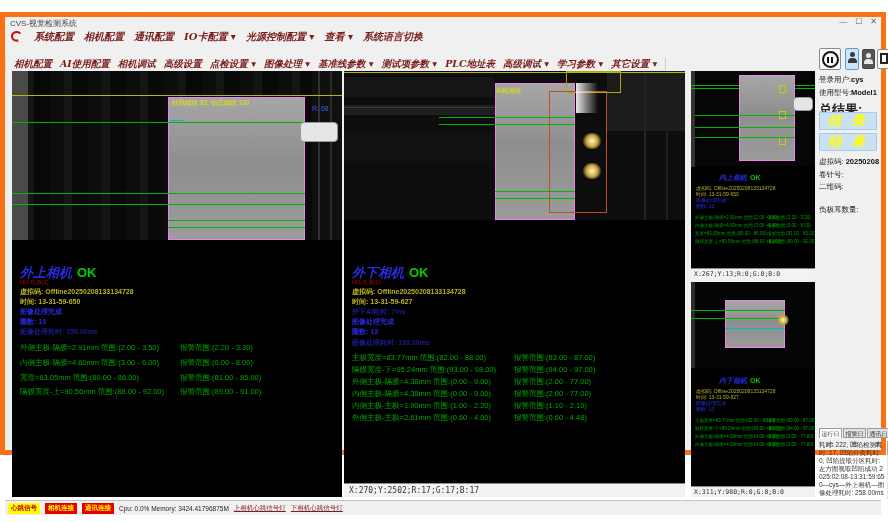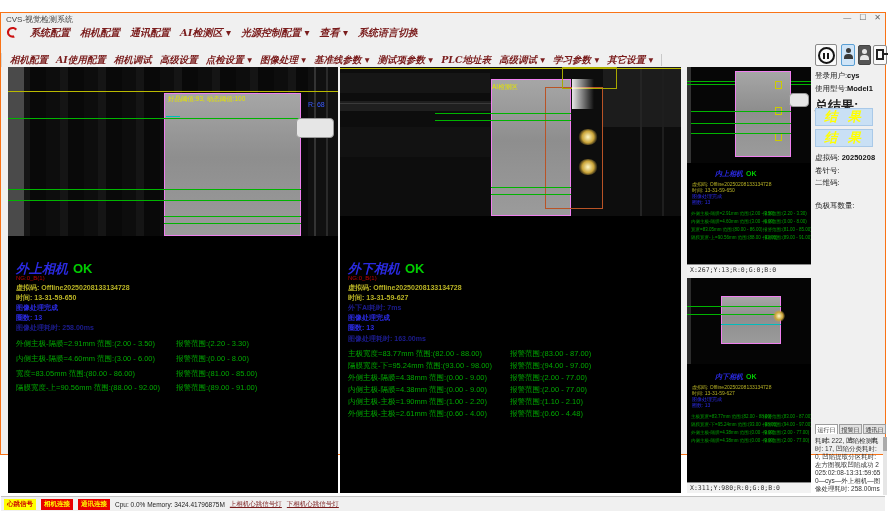--- a/index.html
+++ b/index.html
@@ -2,21 +2,21 @@
 <html><head>
 <meta charset="utf-8">
 <style>
   html,body{margin:0;padding:0;background:#fff;}
   body{width:888px;height:522px;position:relative;overflow:hidden;
        font-family:"Liberation Sans",sans-serif;-webkit-font-smoothing:antialiased;}
   .abs{position:absolute;}
 
   
   .win{position:absolute;left:0;top:12px;width:886px;height:443px;background:#f0f0f0;
-       border:1px solid #f97316;box-sizing:border-box;}
+       border:5px solid #f97316;box-sizing:border-box;}
   .titlebar{position:absolute;left:0;top:0;width:100%;height:12px;}
   .titlebar .t{position:absolute;left:5px;top:1px;font-size:8px;color:#444;}
   .winctl{position:absolute;right:4px;top:0;font-size:8px;color:#666;display:flex;gap:8px;}
   .winctl span{cursor:default;}
 
   .menubar{position:absolute;left:0;top:12px;width:100%;height:15px;display:flex;align-items:center;gap:10px;padding-left:4px;box-sizing:border-box;}
   .menubar .mi{font:italic bold 10px "DejaVu Serif",serif;color:#7a1c1c;white-space:nowrap;}
   .logo{width:15px;height:14px;display:inline-block;}
 
   .tabrow{position:absolute;left:0;top:27px;width:100%;height:13px;border-bottom:1px solid #c9c9c9;box-sizing:border-box;}
@@ -104,21 +104,21 @@
 
   <div class="menubar">
     <span class="logo">
       <svg width="15" height="14" viewBox="0 0 15 14">
           <path d="M12 3 C9 -0.5,3.2 0.8,2.1 5 C1 9.4,5.4 12.8,9.8 11.4 L8.6 9.2 C5.4 10.2,3.4 8,4.3 5.2 C5.2 2.4,9.4 2.2,10.4 4.4 Z" fill="#cc1111"></path>
         </svg>
     </span>
     <span class="mi">系统配置</span>
     <span class="mi">相机配置</span>
     <span class="mi">通讯配置</span>
-    <span class="mi">AI检测区 ▾</span>
+    <span class="mi">IO卡配置 ▾</span>
     <span class="mi">光源控制配置 ▾</span>
     <span class="mi">查看 ▾</span>
     <span class="mi">系统语言切换</span>
   </div>
 
 
   <div class="toolbar">
     <span class="ti">相机配置</span>
     <span class="ti">AI使用配置</span>
     <span class="ti">相机调试</span>
@@ -242,20 +242,21 @@
     </div>
     <div class="mrow" style="top:330px;">
       <span>内侧主极-主极=1.90mm 范围:(1.00 - 2.20)</span>
       <span class="alarm">报警范围:(1.10 - 2.10)</span>
     </div>
     <div class="mrow" style="top:342px;">
       <span>外侧主极-主极=2.61mm 范围:(0.60 - 4.00)</span>
       <span class="alarm">报警范围:(0.60 - 4.48)</span>
     </div>
 
+    <div class="pstat">X:270;Y:2502;R:17;G:17;B:17</div>
   </div>
 
   <div class="panel" style="left:686px;top:54px;width:124px;height:208px;">
     <div class="abs" style="left:0;top:0;width:124px;height:96px;">
       <div class="abs" style="left:0;top:0;width:124px;height:96px;background:#060606;"></div>
       <div class="abs" style="left:0;top:0;width:4px;height:96px;background:#333;"></div>
       <div class="gline" style="left:0;top:14px;width:124px;"></div>
       <div class="gline" style="left:0;top:17px;width:124px;"></div>
       <div class="specimen" style="left:48px;top:4px;width:56px;height:86px;"></div>
       <div>

